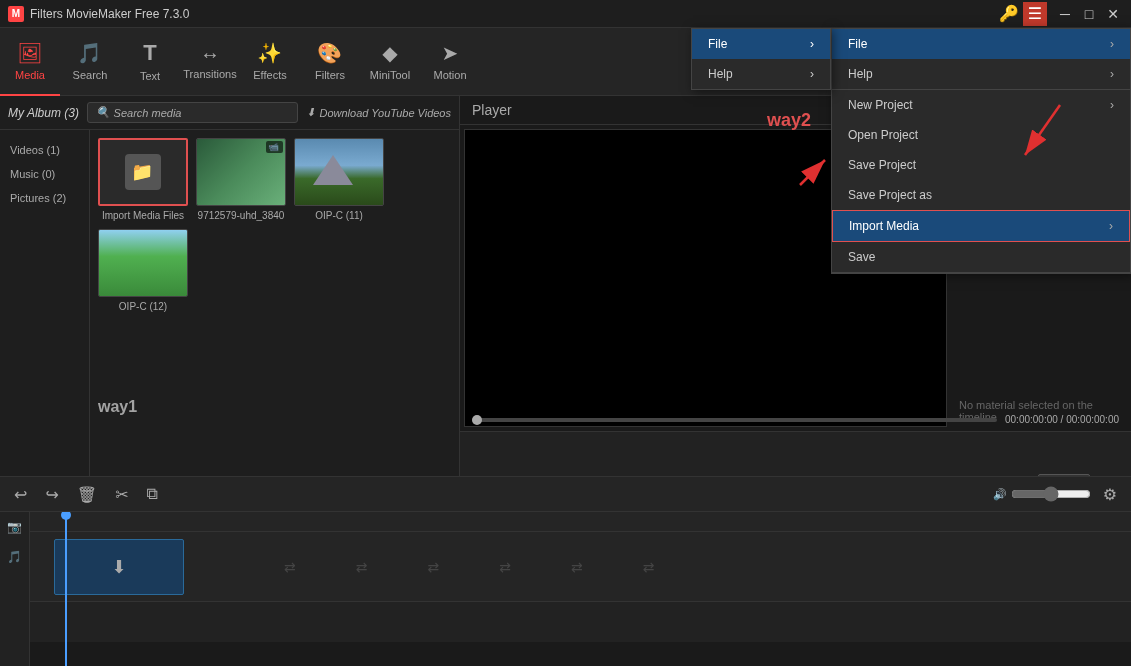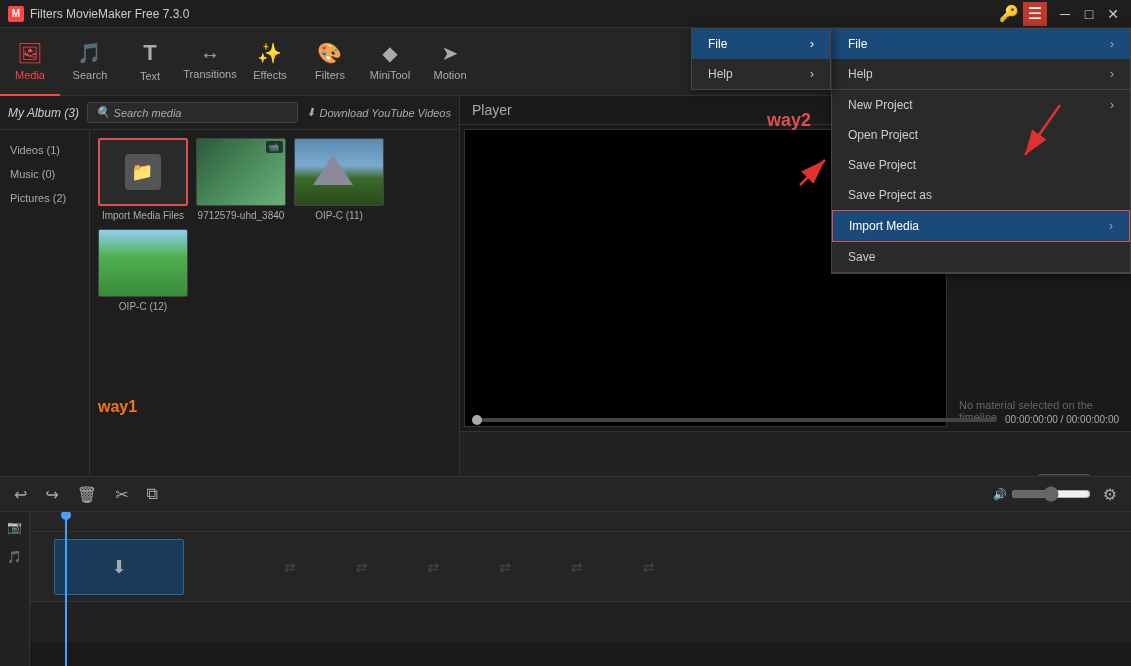--- a/index.html
+++ b/index.html
@@ -127,21 +127,21 @@
       overflow: hidden;
       position: relative;
     }
     .media-thumb.import-btn {
       border: 2px dashed #e05050;
       cursor: pointer;
       flex-direction: column;
       gap: 4px;
     }
     .media-label { font-size: 10px; color: #aaa; text-align: center; max-width: 90px; overflow: hidden; text-overflow: ellipsis; white-space: nowrap; }
-    .way-label { color: #f97316; font-size: 16px; font-weight: bold; position: absolute; left: 8px; bottom: 60px; }
+    .way-label { color: #a3a3a3; font-size: 16px; font-weight: bold; position: absolute; left: 8px; bottom: 60px; }
 
     
     #right-panel {
       flex: 1;
       background: #1a1a1a;
       display: flex;
       flex-direction: column;
     }
     #player-header {
       padding: 6px 12px;

